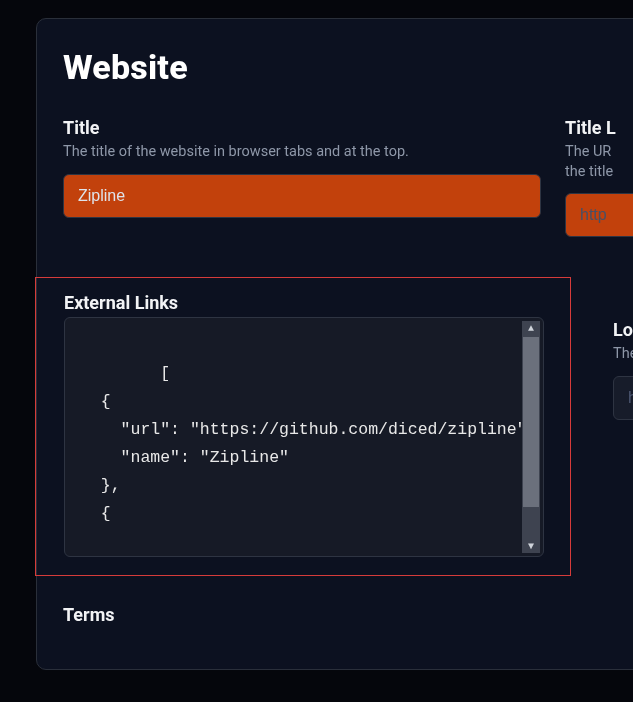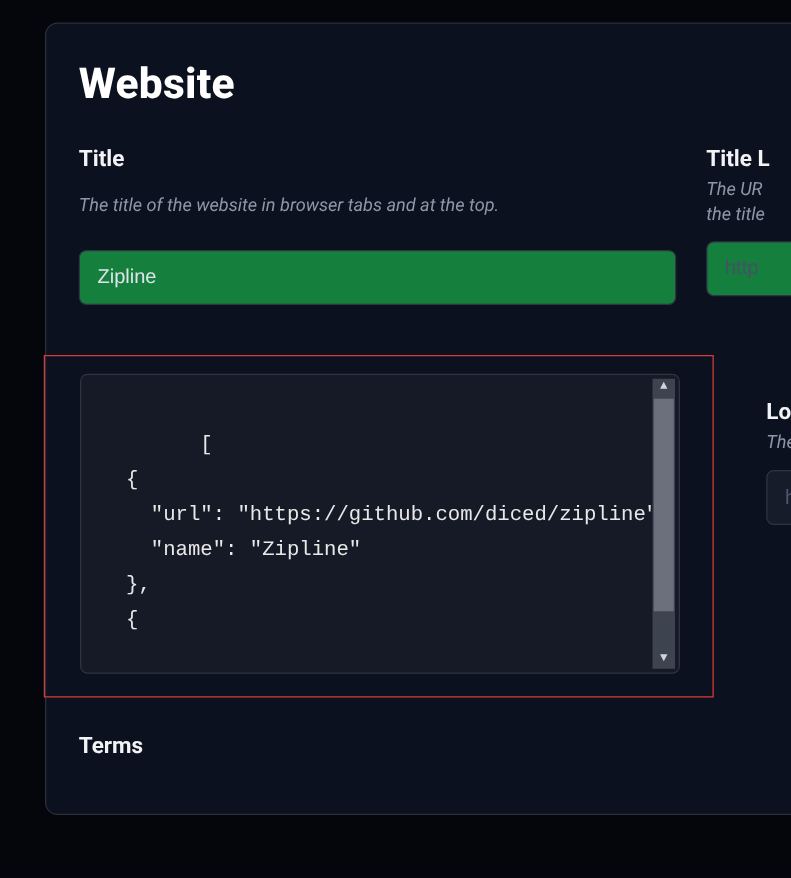--- a/index.html
+++ b/index.html
@@ -39,36 +39,35 @@
     font-size: 18px;
     font-weight: 700;
     color: #f2f3f5;
     margin-bottom: 4px;
   }
   .field-desc {
     font-size: 14.5px;
     color: #8e97a8;
     line-height: 1.35;
     margin-bottom: 12px;
-    font-style: italic;
   }
   .text-input {
     width: 478px;
     height: 44px;
-    background: #15803d;
+    background: #c2410c;
     border: 1px solid #2e3442;
     border-radius: 6px;
     color: #dfe3ea;
     font-size: 16px;
     padding: 0 14px;
     outline: none;
   }
   .text-input::placeholder { color: #465067; }
 
-  .col-left { width: 478px; flex: none; gap: 13px; }
+  .col-left { width: 478px; flex: none; }
   .col-right { width: 180px; flex: none; }
 
   .highlight-wrap {
     position: relative;
     margin-top: 40px;
     margin-left: -28px;
     padding: 14px 12px 18px 28px;
     border: 1.5px solid #d63b3a;
     width: 536px;
   }
@@ -158,20 +157,21 @@
     <div class="field col-right">
       <div class="field-title">Title L</div>
       <div class="field-desc" style="white-space:pre-line">The UR
 the title</div>
       <input class="text-input" type="text" style="width: 120px;" placeholder="http">
     </div>
   </div>
 
   <div class="highlight-wrap">
     <div class="field">
+      <div class="field-title">External Links</div>
       <div class="json-box">
         <span>[
   {
     "url": "https://github.com/diced/zipline",
     "name": "Zipline"
   },
   {</span>
         <div class="scrollbar-track">
           <div class="scroll-arrow up">▲</div>
           <div class="scrollbar-thumb"></div>

